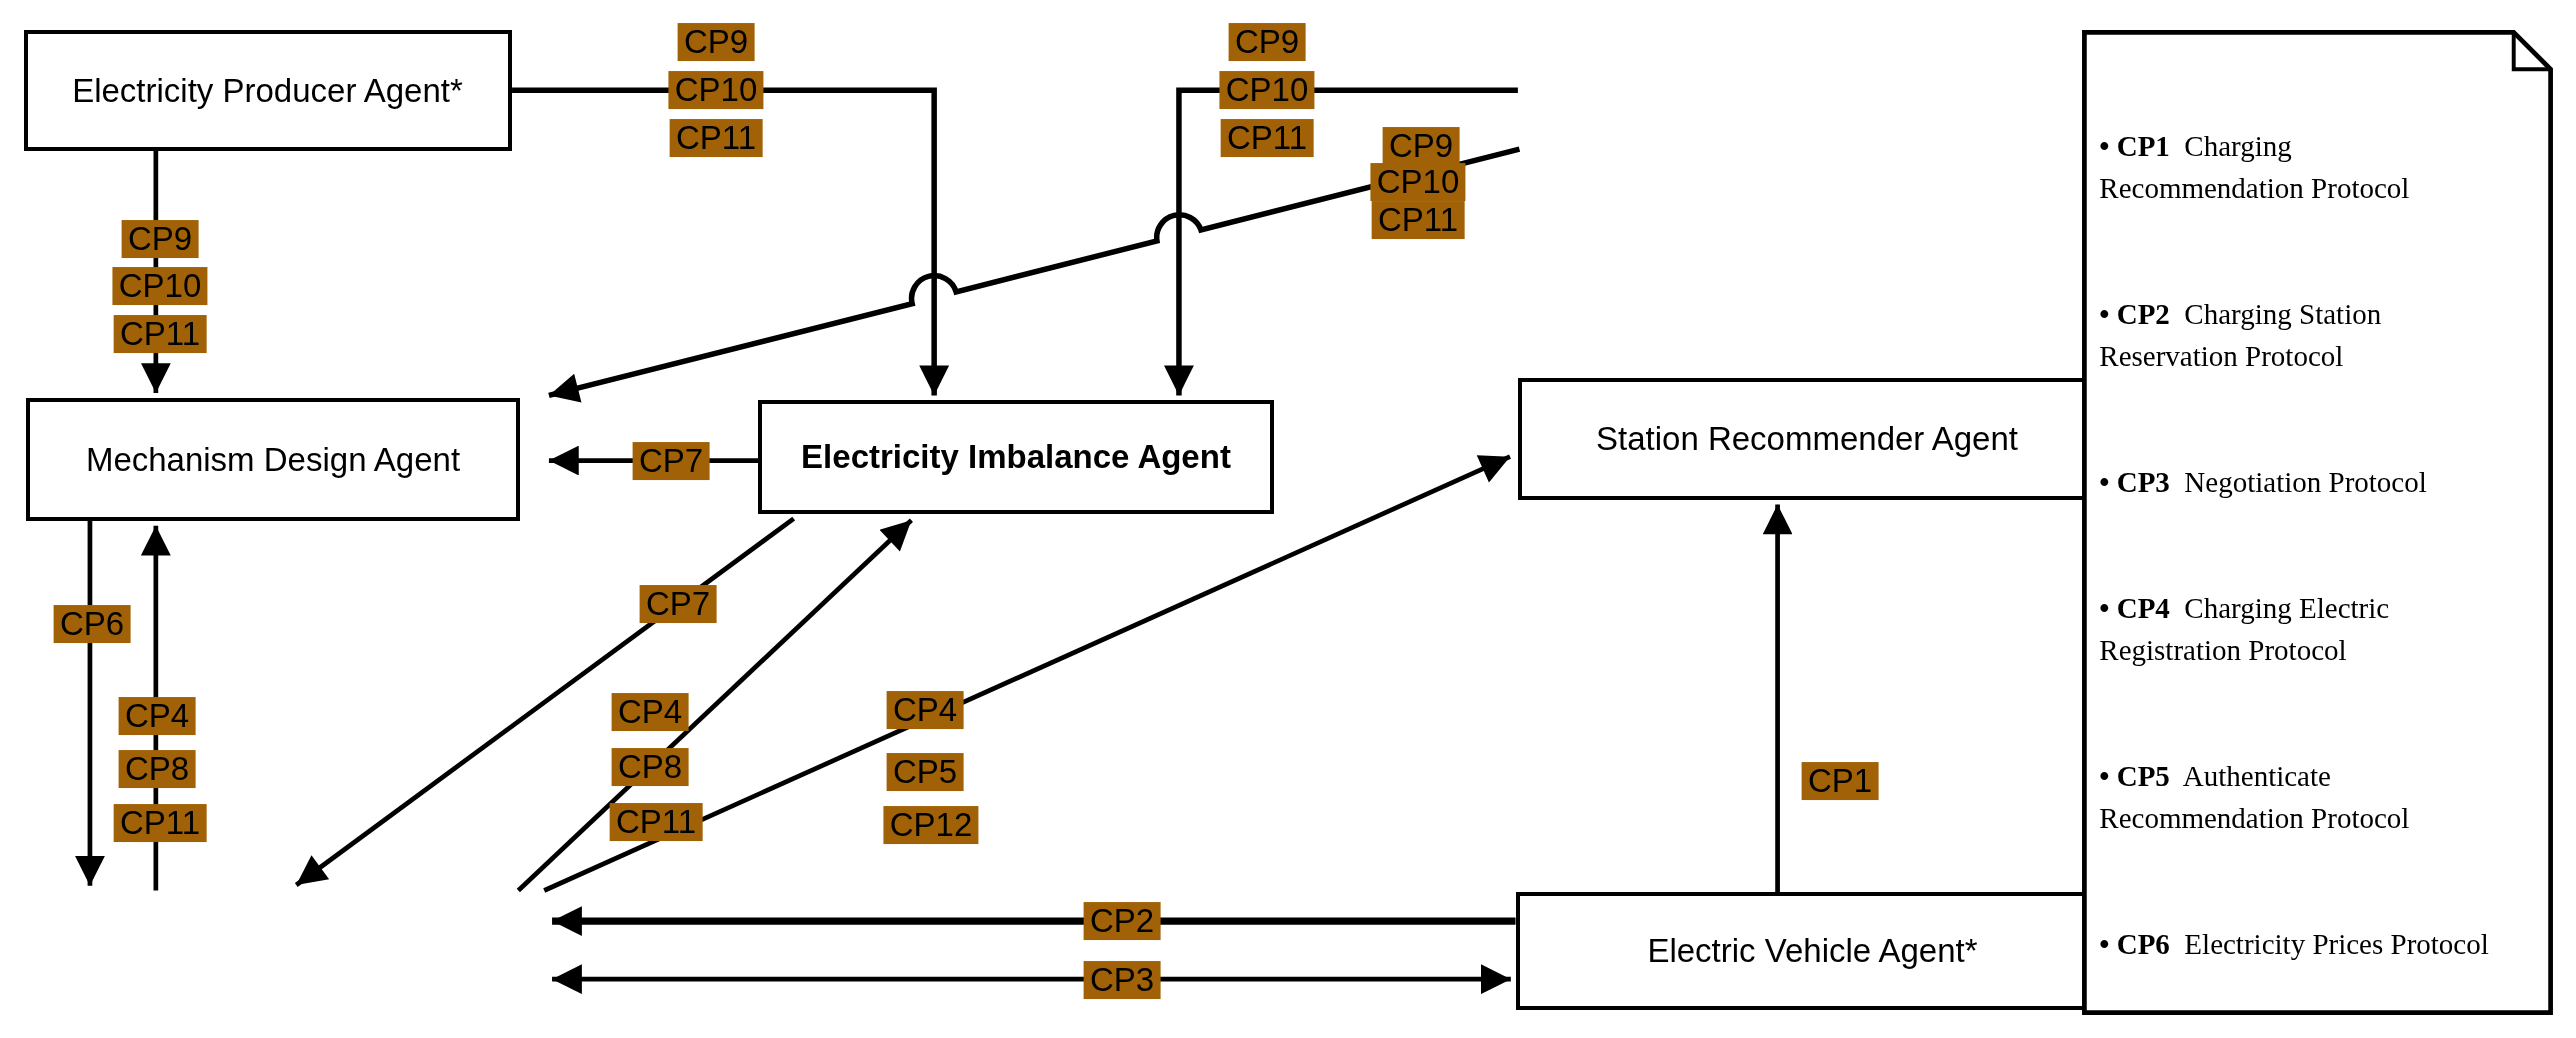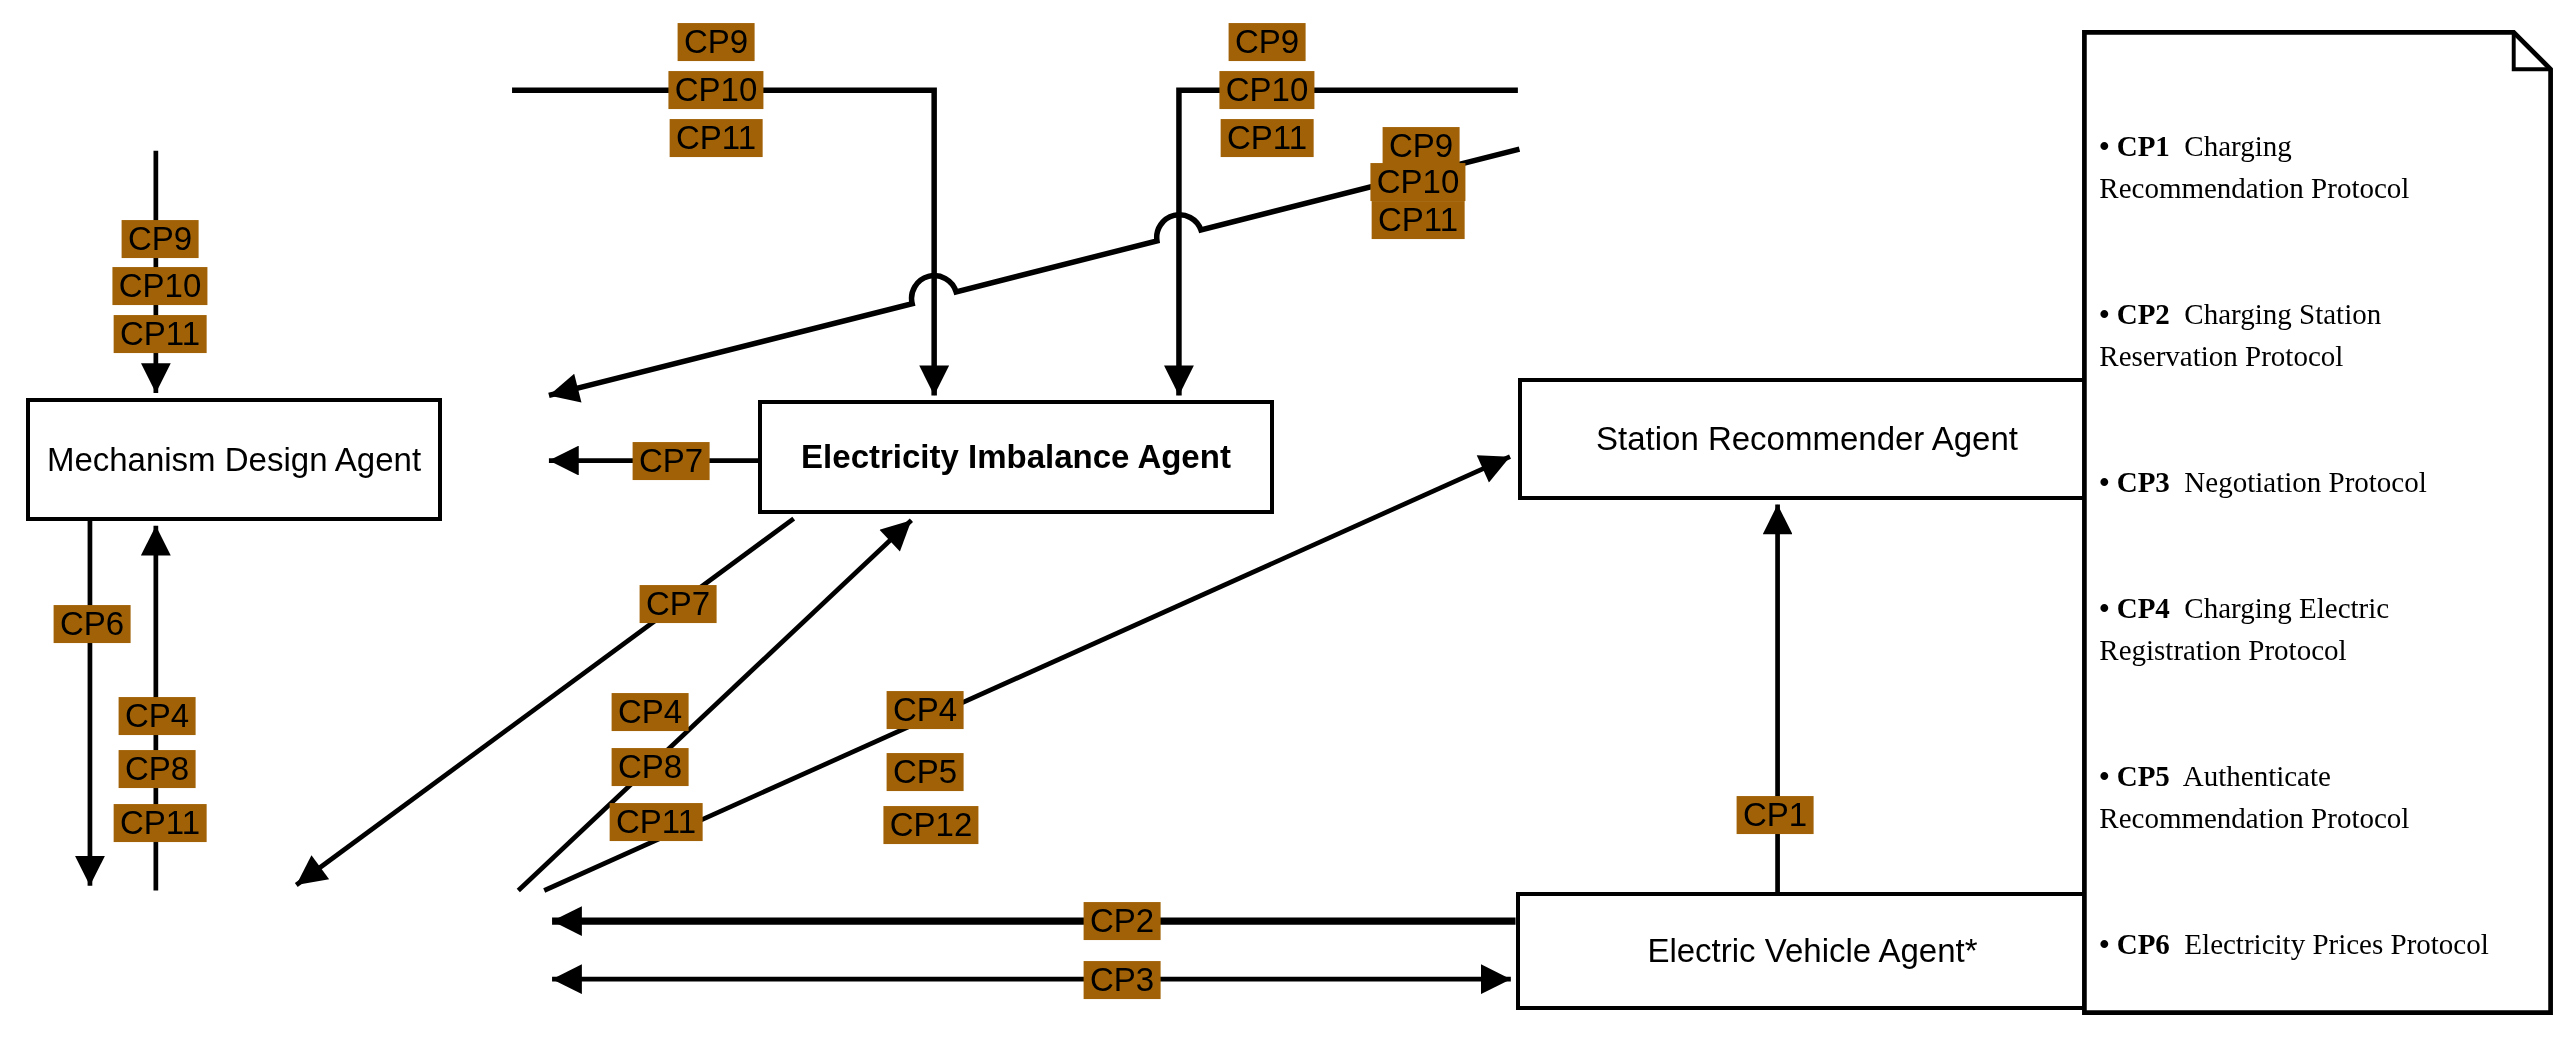--- a/index.html
+++ b/index.html
@@ -70,21 +70,22 @@
       <path d="M198 1135 L198 670" marker-end="url(#arr)"></path>
       <path d="M1011 661 L377 1128" marker-end="url(#arr)"></path>
       <path d="M660 1135 L1161 663" marker-end="url(#arr)"></path>
       <path d="M693 1135 L1924 582" marker-end="url(#arr)"></path>
       <path d="M2265 1137 L2265 643" marker-end="url(#arr)"></path>
       <path stroke-width="9" d="M1931 1174 L703 1174" marker-end="url(#arr)"></path>
       <path d="M703 1248 L1925 1248" marker-start="url(#arr)" marker-end="url(#arr)"></path>
     </g>
   </svg>
 
-  <div class="box" style="left:26px;top:398px;width:416px;height:123px;">Mechanism Design Agent</div>
+  <div class="box" style="left:23.5px;top:30px;width:488px;height:121px;">Electricity Producer Agent*</div>
+  <div class="box" style="left:26px;top:398px;width:494px;height:123px;">Mechanism Design Agent</div>
   <div class="box" style="left:758px;top:400px;width:516px;height:114px;font-weight:bold;">Electricity Imbalance Agent</div>
   <div class="box" style="left:1518px;top:378px;width:578px;height:122px;">Station Recommender Agent</div>
   <div class="box" style="left:1516px;top:892px;width:593px;height:118px;">Electric Vehicle Agent*</div>
 
   <div class="elabel" style="left:160px;top:239px;">CP9</div>
   <div class="elabel" style="left:160px;top:286px;">CP10</div>
   <div class="elabel" style="left:160px;top:334px;">CP11</div>
 
   <div class="elabel" style="left:716px;top:42px;">CP9</div>
   <div class="elabel" style="left:716px;top:90px;">CP10</div>
@@ -109,21 +110,21 @@
   <div class="elabel" style="left:678px;top:604px;">CP7</div>
 
   <div class="elabel" style="left:650px;top:712px;">CP4</div>
   <div class="elabel" style="left:650px;top:767px;">CP8</div>
   <div class="elabel" style="left:656px;top:822px;">CP11</div>
 
   <div class="elabel" style="left:925px;top:710px;">CP4</div>
   <div class="elabel" style="left:925px;top:772px;">CP5</div>
   <div class="elabel" style="left:931px;top:825px;">CP12</div>
 
-  <div class="elabel" style="left:1775px;top:781px;margin-top:34px;">CP1</div>
+  <div class="elabel" style="left:1840px;top:781px;">CP1</div>
 
   <div class="elabel" style="left:1122px;top:921px;">CP2</div>
   <div class="elabel" style="left:1122px;top:980px;">CP3</div>
 
   <div id="legend">
     <svg id="legend-border" width="471" height="985" viewBox="0 0 600 1255">
       <path d="M3 3 H550 L597 50 V1252 H3 Z" fill="#ffffff" stroke="#000" stroke-width="6"></path>
       <path d="M550 3 V50 H597" fill="none" stroke="#000" stroke-width="5"></path>
     </svg>
     <div id="legend-text">

